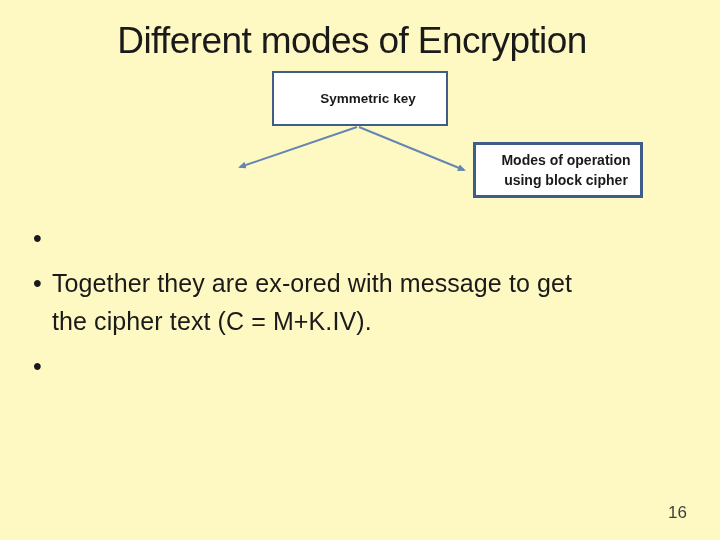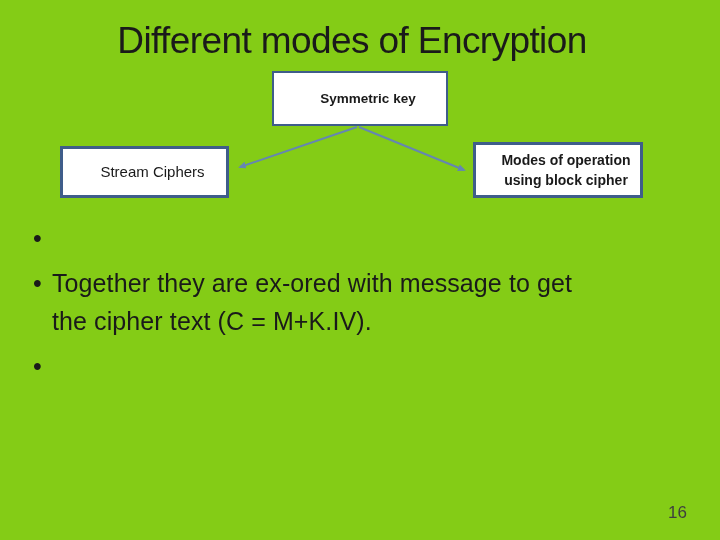--- a/index.html
+++ b/index.html
@@ -9,21 +9,21 @@
   }
   html, body { margin:0; padding:0; }
   body {
     width:720px; height:540px;
     background:#ffffff;
     font-family:"Liberation Sans", sans-serif;
     color:var(--text-color);
   }
   .slide {
     position:relative; width:720px; height:540px;
-    background:#84cc16; overflow:hidden;
+    background:#fef9c3; overflow:hidden;
   }
   .title {
     position:absolute; top:20px; left:-8px; width:720px;
     text-align:center;
     font-size:37px; letter-spacing:-0.6px;
     color:var(--text-color);
     white-space:pre;
   }
   .connectors { position:absolute; left:0; top:0; width:720px; height:540px; pointer-events:none; }
   .connector-line { stroke:var(--connector-color); stroke-width:2; fill:none; }
@@ -83,23 +83,20 @@
       </marker>
     </defs>
     <path class="connector-line" d="M357,127 L240,167" marker-end="url(#arrow)"></path>
     <path class="connector-line" d="M359,127 L464,170" marker-end="url(#arrow)"></path>
   </svg>
 
   <div class="box box-top">
     <span>Symmetric key</span>
   </div>
 
-  <div class="box box-left">
-    <span>Stream Ciphers</span>
-  </div>
 
   <div class="box box-right">
     <span>Modes of operation</span>
     <span>using block cipher</span>
   </div>
 
   <div class="bullets">
 
     <div class="bullet">
       <div class="bullet-marker">•</div>

